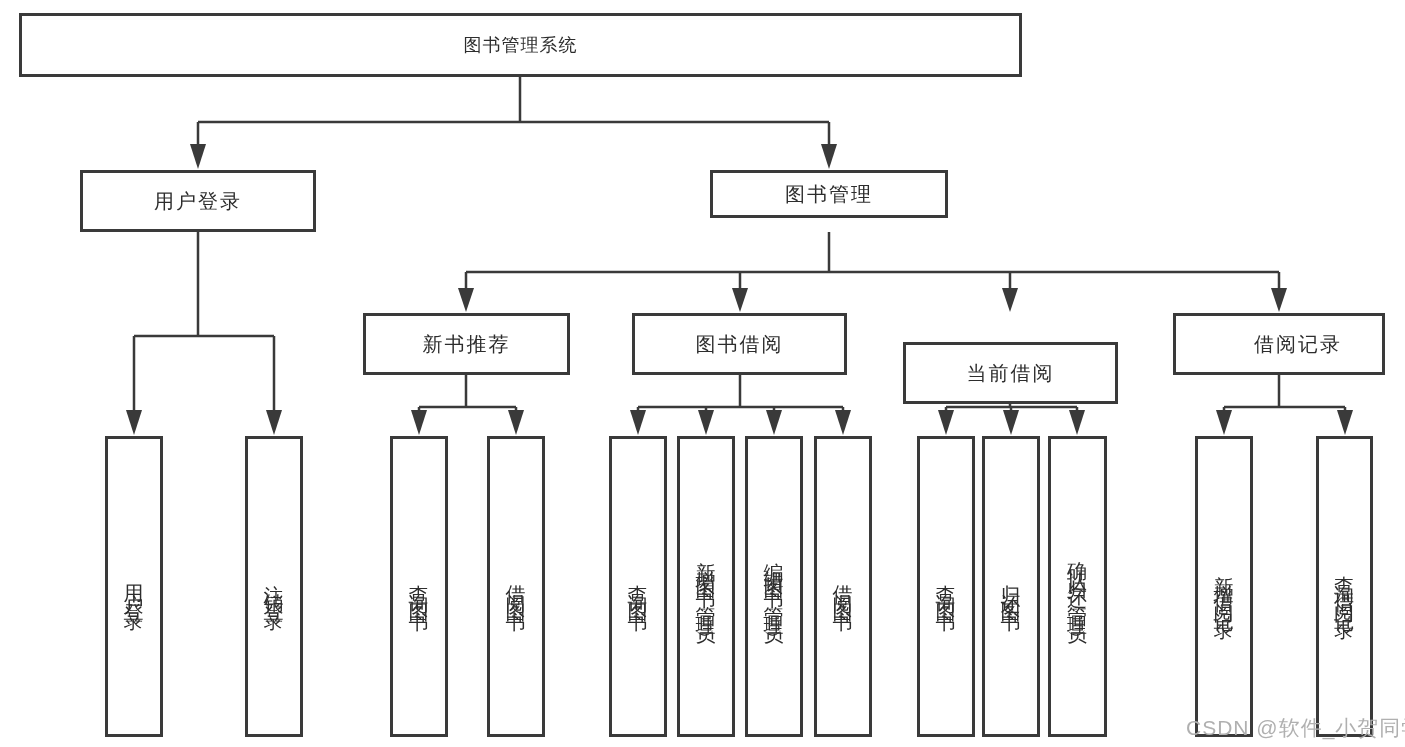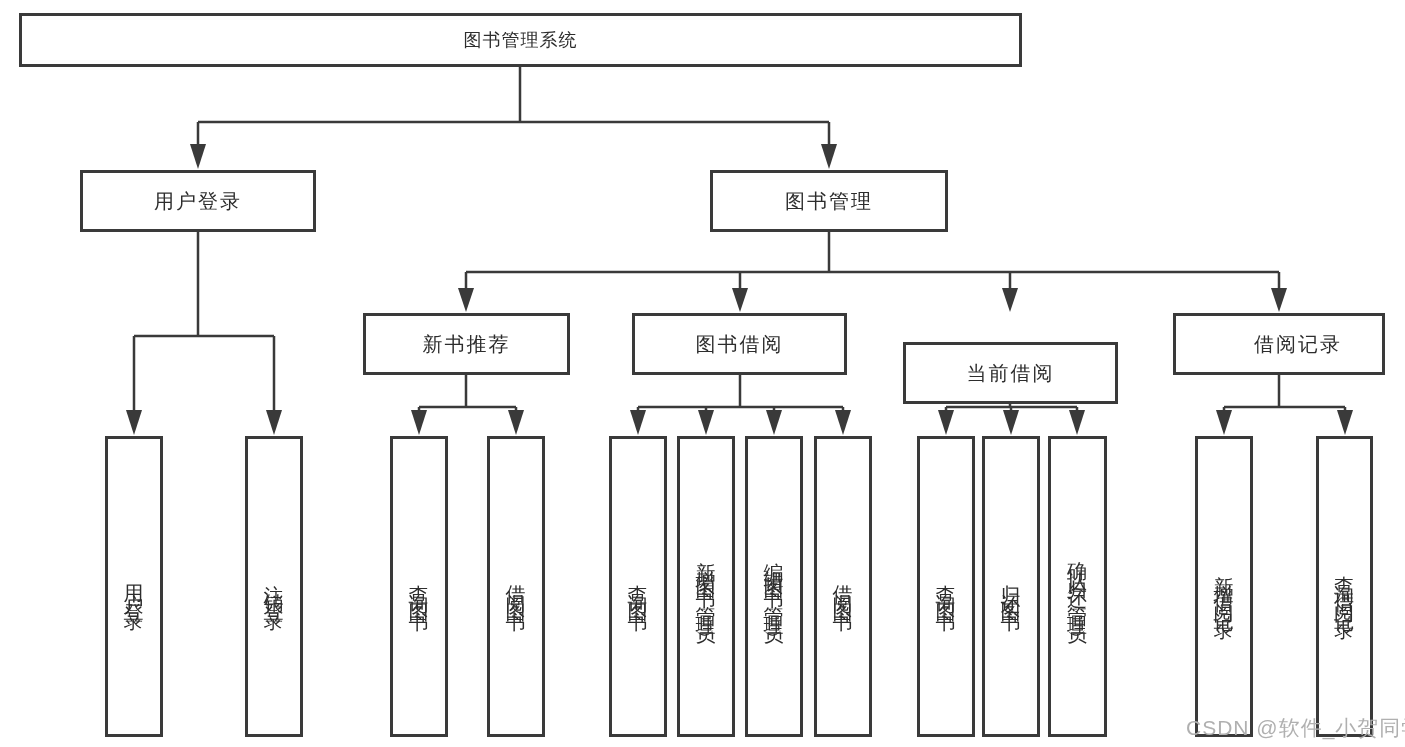--- a/index.html
+++ b/index.html
@@ -80,24 +80,24 @@
       <polygon points="774,435 766,410 782,410"></polygon>
       <polygon points="843,435 835,410 851,410"></polygon>
       <polygon points="946,435 938,410 954,410"></polygon>
       <polygon points="1011,435 1003,410 1019,410"></polygon>
       <polygon points="1077,435 1069,410 1085,410"></polygon>
       <polygon points="1224,435 1216,410 1232,410"></polygon>
       <polygon points="1345,435 1337,410 1353,410"></polygon>
     </g>
   </svg>
 
-  <div class="node hnode root" style="left:19px; top:13px; width:1003px; height:54px;">图书管理系统</div>
+  <div class="node hnode root" style="left:19px; top:13px; width:1003px; height:64px;">图书管理系统</div>
 
   <div class="node hnode" style="left:80px; top:170px; width:236px; height:62px;">用户登录</div>
-  <div class="node hnode" style="left:710px; top:170px; width:238px; height:62px;">图书管理</div>
+  <div class="node hnode" style="left:710px; top:170px; width:238px; height:48px;">图书管理</div>
 
   <div class="node hnode" style="left:632px; top:313px; width:215px; height:62px;">图书借阅</div>
   <div class="node hnode" style="left:363px; top:313px; width:207px; height:62px;">新书推荐</div>
   <div class="node hnode" style="left:903px; top:313px; width:215px; height:62px;margin-top:29px;">当前借阅</div>
   <div class="node hnode" style="left:1173px; top:313px; width:212px; height:62px;padding-left:38px;">借阅记录</div>
 
   <div class="node vnode" style="left:105px; top:436px; width:58px; height:301px;">
     <span>用户登录</span>
   </div>
   <div class="node vnode" style="left:245px; top:436px; width:58px; height:301px;">

